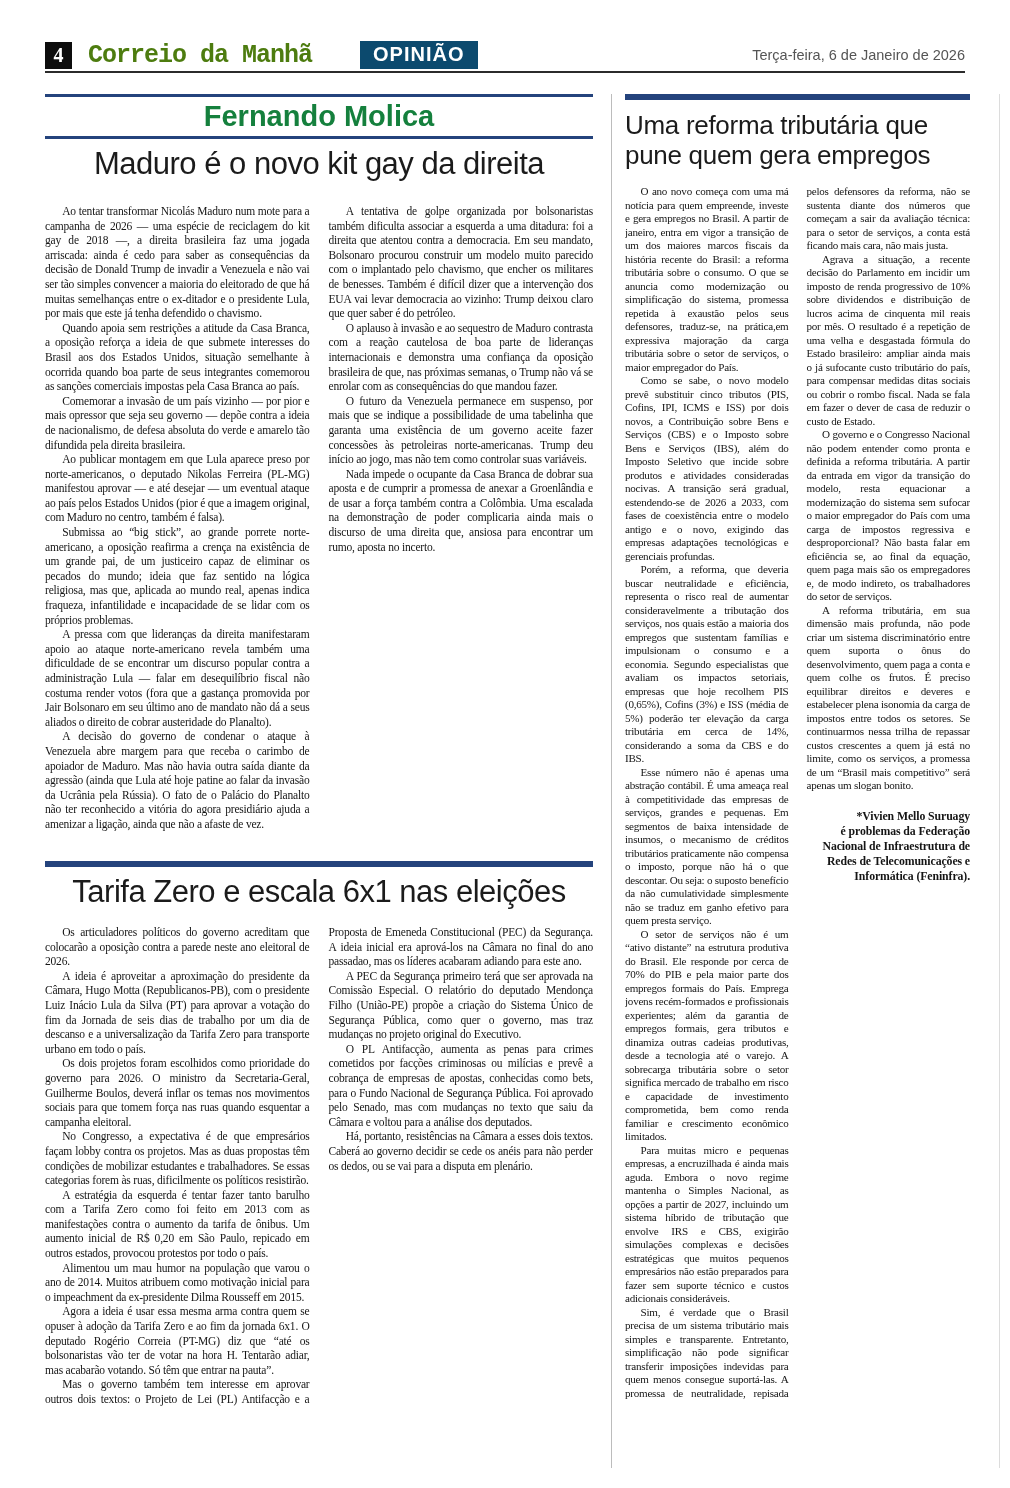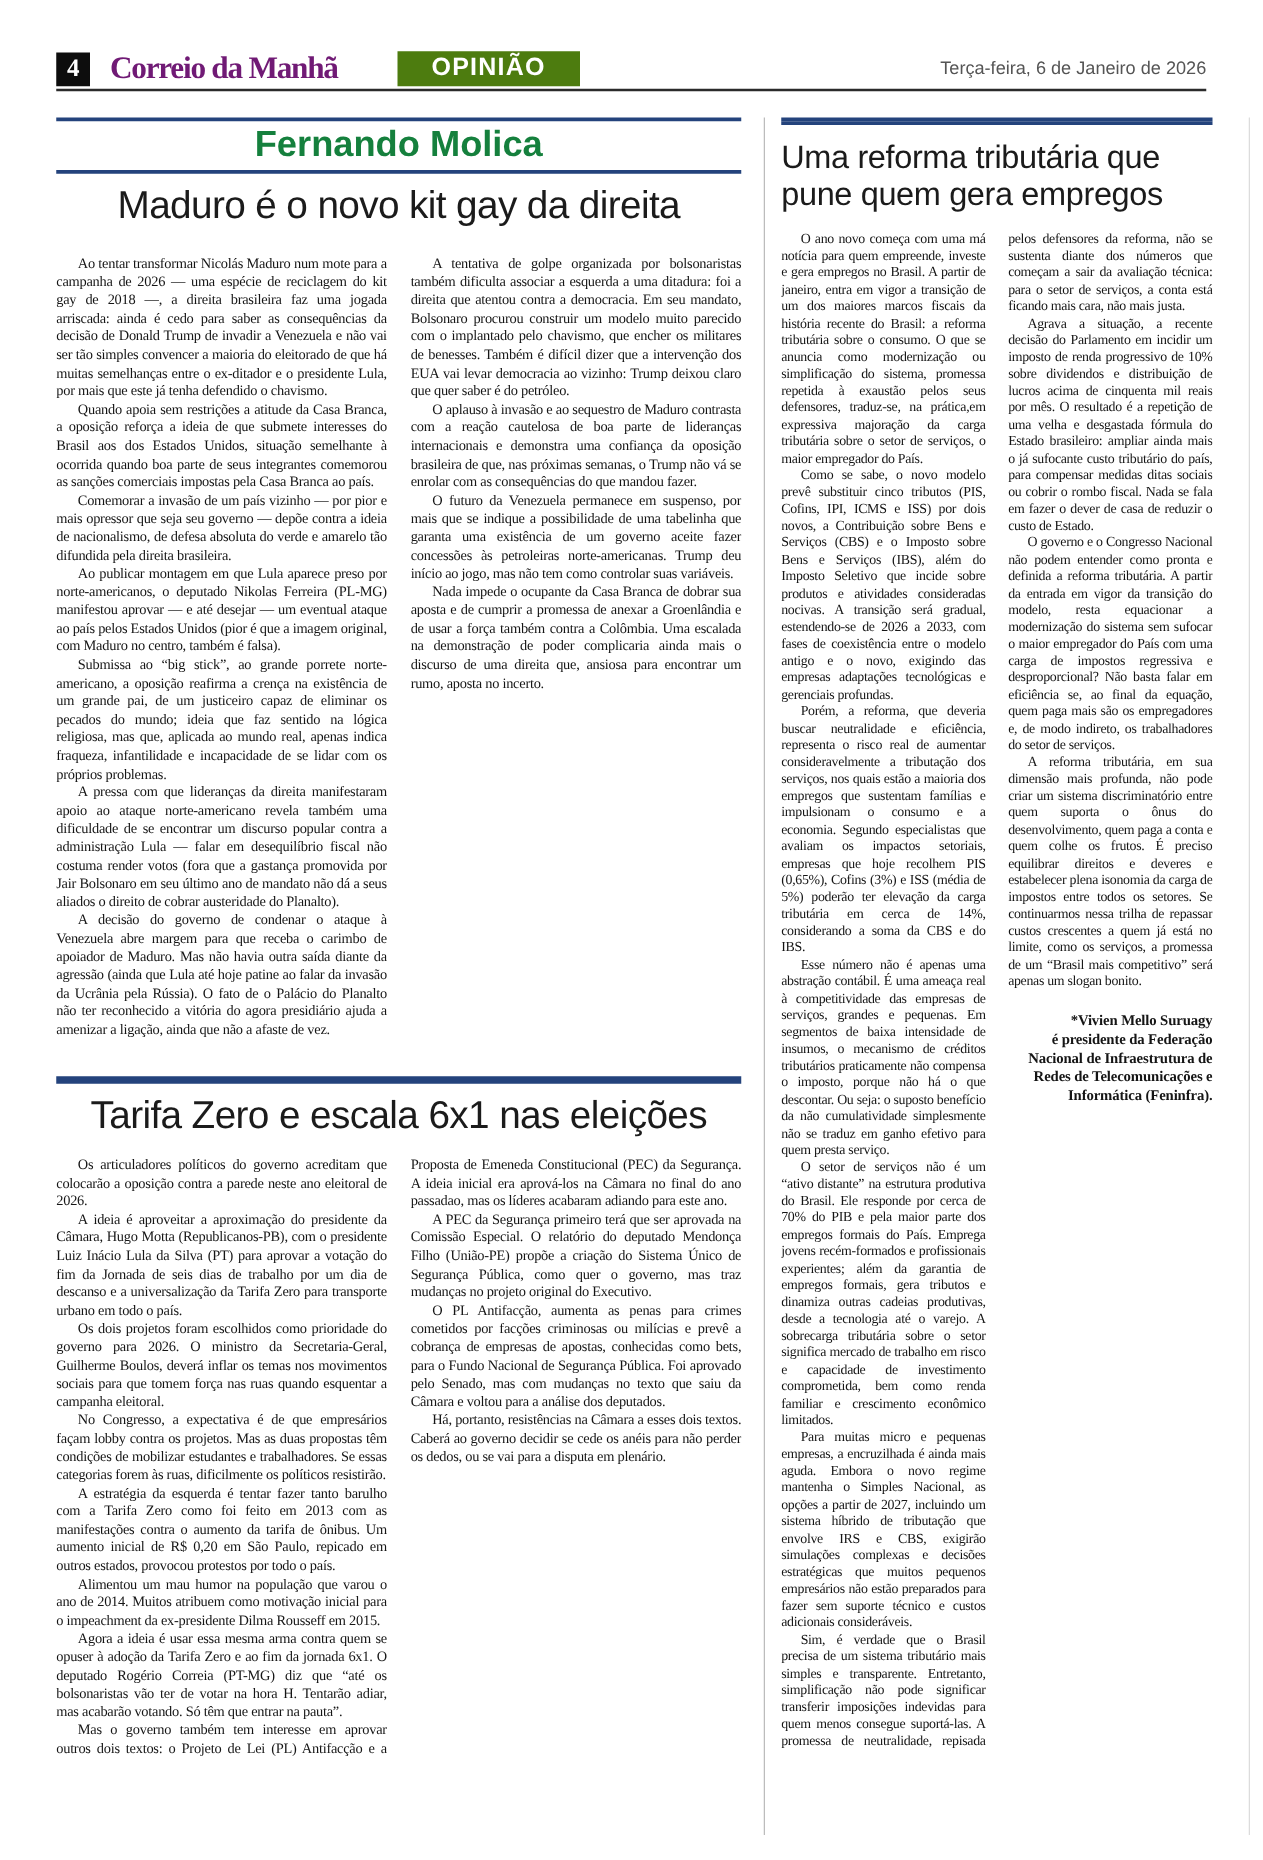--- a/index.html
+++ b/index.html
@@ -3,24 +3,24 @@
 <meta charset="utf-8">
 <style>
   html,body{margin:0;padding:0;background:#ffffff;}
   #page{position:relative;width:1010px;height:1488px;background:#ffffff;overflow:hidden;
         font-family:"Liberation Serif",serif;color:#151515;}
 
   
   #hdr{position:absolute;left:45px;top:40px;width:920px;height:30px;display:flex;align-items:center;}
   .pagenum-box{background:#0d0d0d;color:#ffffff;width:27px;height:27px;display:flex;align-items:center;
         justify-content:center;font-family:"Liberation Serif",serif;font-weight:bold;font-size:20px;}
-  .masthead{font-family:Liberation Serif, serif;font-weight:bold;font-size:25px;letter-spacing:-1px;
-        color:#701a75;margin-left:16px;white-space:nowrap;}
-  .section-badge{background:#4d7c0f;color:#ffffff;font-family:"Liberation Sans",sans-serif;
-        font-weight:bold;font-size:20px;letter-spacing:1px;padding:2px 27px 3px;margin-left:48px;}
+  .masthead{font-family:Liberation Mono, monospace;font-weight:bold;font-size:25px;letter-spacing:-1px;
+        color:#4d7c0f;margin-left:16px;white-space:nowrap;}
+  .section-badge{background:#0c4a6e;color:#ffffff;font-family:"Liberation Sans",sans-serif;
+        font-weight:bold;font-size:20px;letter-spacing:1px;padding:2px 13px 3px;margin-left:48px;}
   .edition-date{margin-left:auto;font-family:"Liberation Sans",sans-serif;font-size:14.5px;color:#555;}
   #hdr-rule{position:absolute;left:45px;top:71px;width:920px;height:2px;background:#2b2b2b;}
 
   
   #left-sec{position:absolute;left:45px;top:94px;width:548px;}
   #right-sec{position:absolute;left:625px;top:94px;width:345px;}
   #v-divider{position:absolute;left:611px;top:94px;width:1px;height:1374px;background:#bcbcbc;}
   #v-edge{position:absolute;left:999px;top:94px;width:1px;height:1374px;background:#dcdcdc;}
 
   .navy-rule{height:3px;background:#24437c;}
@@ -119,21 +119,21 @@
         <p>Porém, a reforma, que deveria buscar neutralidade e eficiência, representa o risco real de aumentar consideravelmente a tributação dos serviços, nos quais estão a maioria dos empregos que sustentam famílias e impulsionam o consumo e a economia. Segundo especialistas que avaliam os impactos setoriais, empresas que hoje recolhem PIS (0,65%), Cofins (3%) e ISS (média de 5%) poderão ter elevação da carga tributária em cerca de 14%, considerando a soma da CBS e do IBS.</p>
         <p>Esse número não é apenas uma abstração contábil. É uma ameaça real à competitividade das empresas de serviços, grandes e pequenas. Em segmentos de baixa intensidade de insumos, o mecanismo de créditos tributários praticamente não compensa o imposto, porque não há o que descontar. Ou seja: o suposto benefício da não cumulatividade simplesmente não se traduz em ganho efetivo para quem presta serviço.</p>
         <p>O setor de serviços não é um “ativo distante” na estrutura produtiva do Brasil. Ele responde por cerca de 70% do PIB e pela maior parte dos empregos formais do País. Emprega jovens recém-formados e profissionais experientes; além da garantia de empregos formais, gera tributos e dinamiza outras cadeias produtivas, desde a tecnologia até o varejo. A sobrecarga tributária sobre o setor significa mercado de trabalho em risco e capacidade de investimento comprometida, bem como renda familiar e crescimento econômico limitados.</p>
         <p>Para muitas micro e pequenas empresas, a encruzilhada é ainda mais aguda. Embora o novo regime mantenha o Simples Nacional, as opções a partir de 2027, incluindo um sistema híbrido de tributação que envolve IRS e CBS, exigirão simulações complexas e decisões estratégicas que muitos pequenos empresários não estão preparados para fazer sem suporte técnico e custos adicionais consideráveis.</p>
         <p>Sim, é verdade que o Brasil precisa de um sistema tributário mais simples e transparente. Entretanto, simplificação não pode significar transferir imposições indevidas para quem menos consegue suportá-las. A promessa de neutralidade, repisada pelos defensores da reforma, não se sustenta diante dos números que começam a sair da avaliação técnica: para o setor de serviços, a conta está ficando mais cara, não mais justa.</p>
         <p>Agrava a situação, a recente decisão do Parlamento em incidir um imposto de renda progressivo de 10% sobre dividendos e distribuição de lucros acima de cinquenta mil reais por mês. O resultado é a repetição de uma velha e desgastada fórmula do Estado brasileiro: ampliar ainda mais o já sufocante custo tributário do país, para compensar medidas ditas sociais ou cobrir o rombo fiscal. Nada se fala em fazer o dever de casa de reduzir o custo de Estado.</p>
         <p>O governo e o Congresso Nacional não podem entender como pronta e definida a reforma tributária. A partir da entrada em vigor da transição do modelo, resta equacionar a modernização do sistema sem sufocar o maior empregador do País com uma carga de impostos regressiva e desproporcional? Não basta falar em eficiência se, ao final da equação, quem paga mais são os empregadores e, de modo indireto, os trabalhadores do setor de serviços.</p>
         <p>A reforma tributária, em sua dimensão mais profunda, não pode criar um sistema discriminatório entre quem suporta o ônus do desenvolvimento, quem paga a conta e quem colhe os frutos. É preciso equilibrar direitos e deveres e estabelecer plena isonomia da carga de impostos entre todos os setores. Se continuarmos nessa trilha de repassar custos crescentes a quem já está no limite, como os serviços, a promessa de um “Brasil mais competitivo” será apenas um slogan bonito.</p>
         <div class="credit">
           <div>*Vivien Mello Suruagy</div>
-          <div>é presidente da Federação</div>
+          <div>é problemas da Federação</div>
           <div>Nacional de Infraestrutura de</div>
           <div>Redes de Telecomunicações e</div>
           <div>Informática (Feninfra).</div>
         </div>
       </div>
   </div>
 
 </div>
 
 </body></html>

